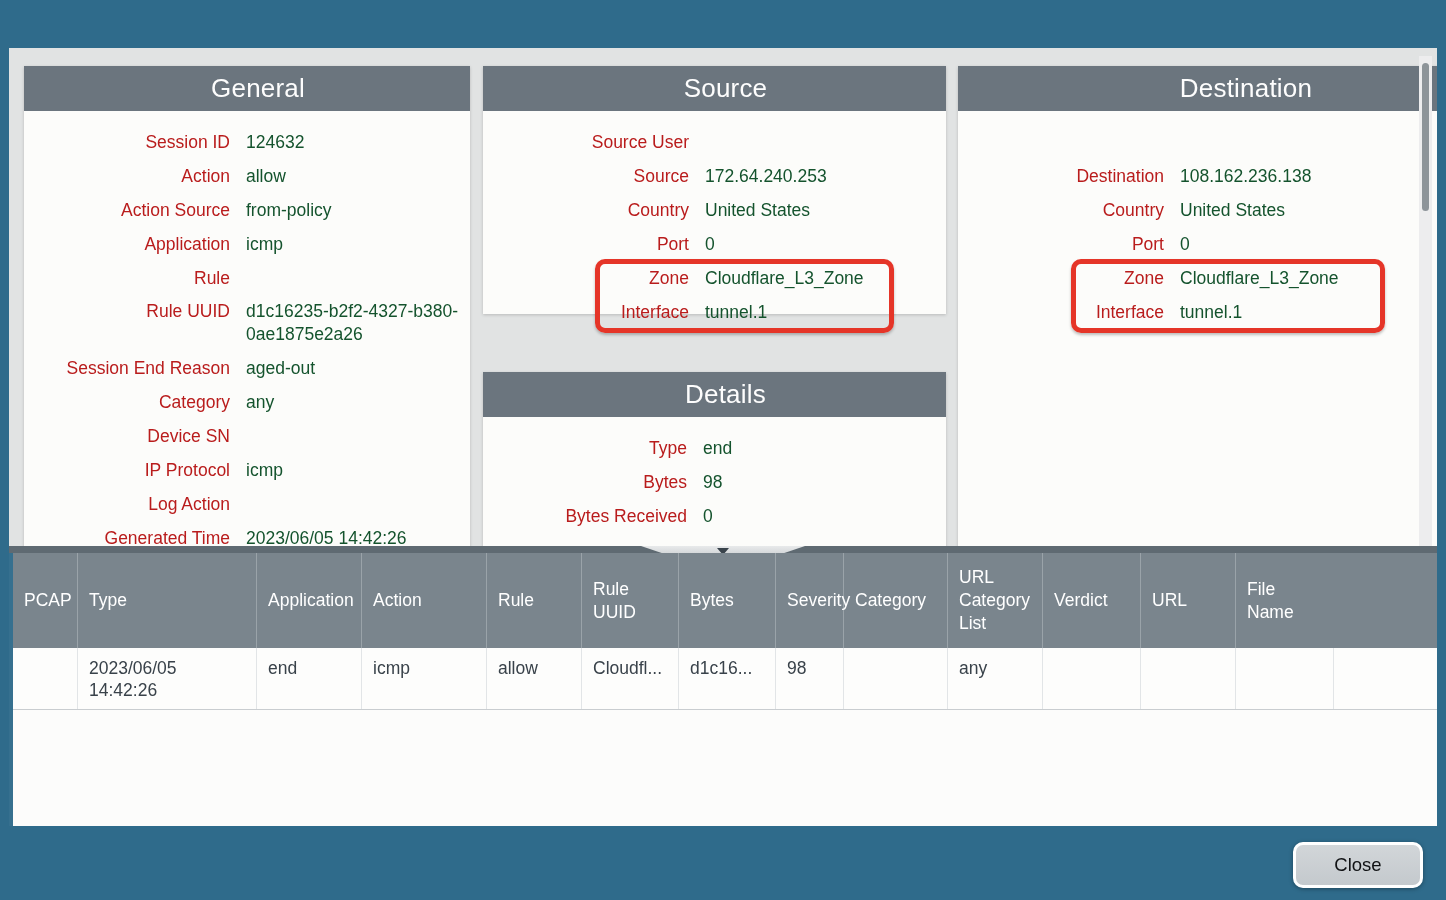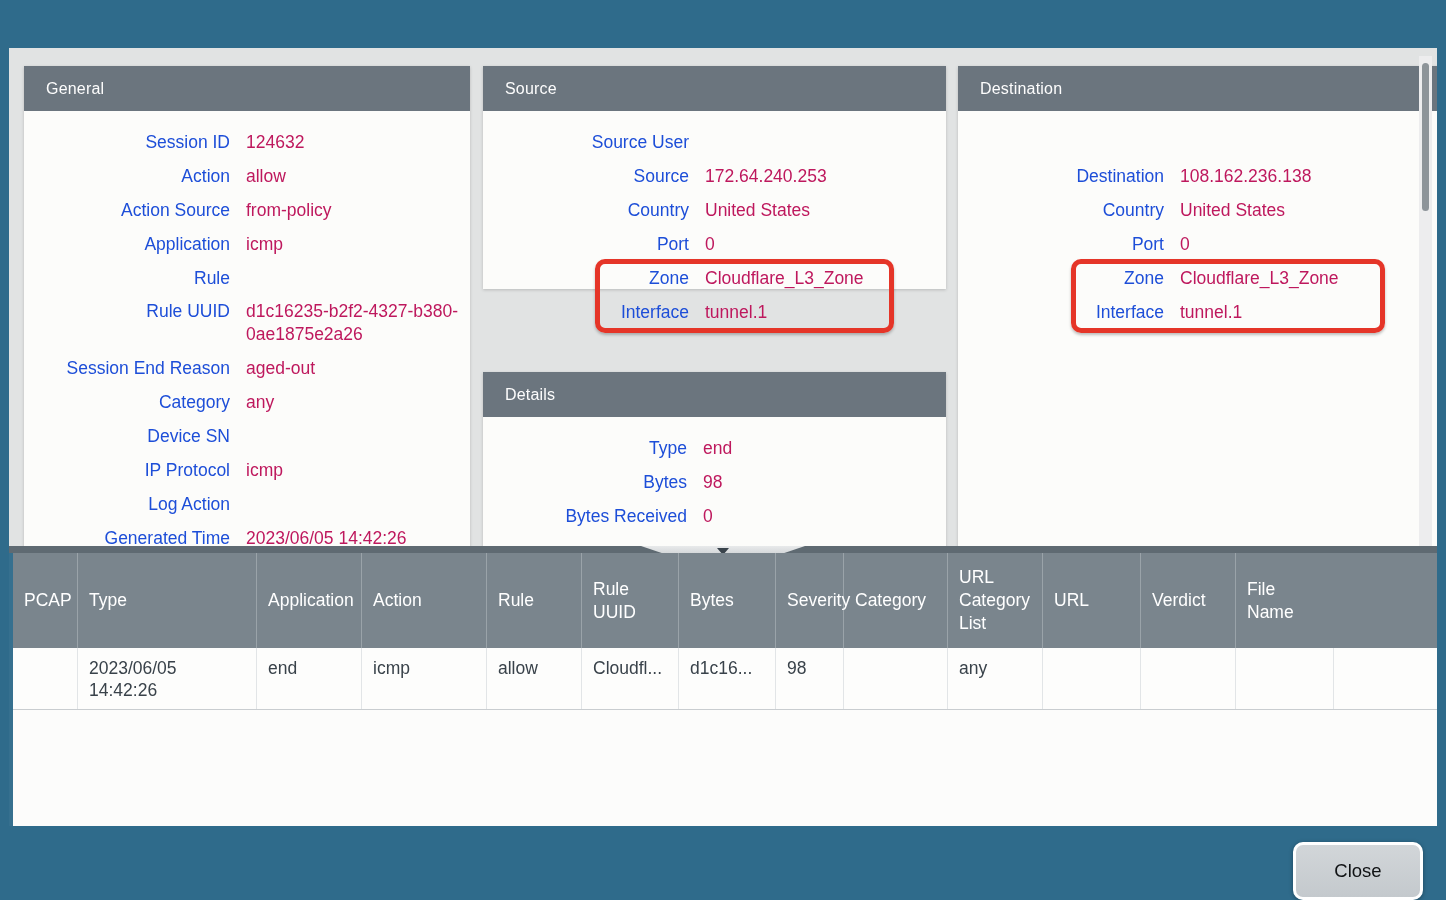--- a/index.html
+++ b/index.html
@@ -19,32 +19,32 @@
   .window-icon { position:absolute; left:1410px; top:11px; width:28px; height:26px;
                  border:3px solid #eef1f3; background:#8fa0ac; cursor:pointer; }
   .window-icon-inner { margin:4px auto 0; width:15px; height:9px; background:#c7cdd2; border:1px solid #dfe3e5; }
 
   
   .body { position:absolute; left:9px; top:48px; width:1428px; height:778px; background:#e1e3e3; }
 
   .top-region { position:absolute; left:0; top:0; width:1428px; height:498px; overflow:hidden; }
 
   .panel { position:absolute; background:#fcfcfa; box-shadow:0 1px 3px rgba(0,0,0,.18); }
-  .panel-header { height:45px; background:#6b757e; color:#fdfdfd; font-size:16px; font-weight:400;
-                  line-height:45px; padding-left:22px; letter-spacing:.2px; }
+  .panel-header { height:45px; background:#6b757e; color:#fdfdfd; font-size:26px; font-weight:400;
+                  line-height:45px; padding-left:22px; letter-spacing:.2px;text-align:center; }
   .panel-body { padding-top:14px; }
 
   .field-row { display:flex; min-height:34px; line-height:34px; }
   .field-row.multiline { line-height:23px; padding:5px 0; }
-  .field-label { flex:0 0 206px; text-align:right; color:#1d4ed8; font-size:17.5px; }
+  .field-label { flex:0 0 206px; text-align:right; color:#b91c1c; font-size:17.5px; }
   .panel-details .field-label { flex-basis:204px; }
-  .field-value { flex:1; padding-left:16px; color:#be185d; font-size:17.5px; overflow-wrap:break-word; min-width:0; }
+  .field-value { flex:1; padding-left:16px; color:#14532d; font-size:17.5px; overflow-wrap:break-word; min-width:0; }
 
   .panel-general { left:15px; top:18px; width:446px; height:560px; }
-  .panel-source  { left:474px; top:18px; width:463px; height:223px; }
+  .panel-source  { left:474px; top:18px; width:463px; height:248px; }
   .panel-details { left:474px; top:324px; width:463px; height:200px; }
   .panel-destination { left:949px; top:18px; width:554px; height:540px; }
 
   .highlight-box { position:absolute; border:5px solid #e53528; border-radius:10px;
                    box-shadow:0 2px 3px rgba(0,0,0,.25); pointer-events:none; }
   .hl-source { left:112px; top:193px; width:299px; height:74px; }
   .hl-destination { left:113px; top:193px; width:314px; height:74px; }
 
   
   .vscroll-track { position:absolute; left:1410px; top:8px; width:13px; height:490px; background:#ededee; }
@@ -69,21 +69,21 @@
         padding:0 8px 0 11px; border-right:1px solid #9aa3a9; cursor:pointer; }
   .th:last-child { border-right:none; }
   .sort-asc { font-size:12px; color:#2f3a42; margin-left:9px; }
 
   .table-row { min-height:62px; border-bottom:1px solid #c9cdd0; background:#fdfdfc; cursor:pointer; }
   .td { font-size:17.5px; color:#39424a; line-height:1.28; padding:9px 8px 0 11px;
         border-right:1px solid #e2e5e7; overflow:hidden; }
   .td:last-child { border-right:none; }
 
   
-  .close-button { position:absolute; left:1293px; top:842px; width:130px; height:58px;
+  .close-button { position:absolute; left:1293px; top:842px; width:130px; height:46px;
                   background:linear-gradient(#d2d6d9,#c4c9cd); border:3px solid #ffffff; border-radius:10px;
                   font-family:"Liberation Sans", sans-serif; font-size:18.5px; color:#101214;
                   box-shadow:0 1px 4px rgba(0,0,0,.35); cursor:pointer; }
 </style>
 </head>
 <body>
 
 <div class="dialog">
 
 
@@ -259,24 +259,24 @@
           <div class="th">
               <span>Severity</span>
             </div>
           <div class="th">
               <span>Category</span>
             </div>
           <div class="th">
               <span>URL Category List</span>
             </div>
           <div class="th">
+              <span>Verdict</span>
+            </div>
+          <div class="th">
               <span>URL</span>
-            </div>
-          <div class="th">
-              <span>Verdict</span>
             </div>
           <div class="th">
               <span>File Name</span>
             </div>
         </div>
         <div class="table-row tgrid">
           <div class="td"></div>
           <div class="td">2023/06/05 14:42:26</div>
           <div class="td">end</div>
           <div class="td">icmp</div>

